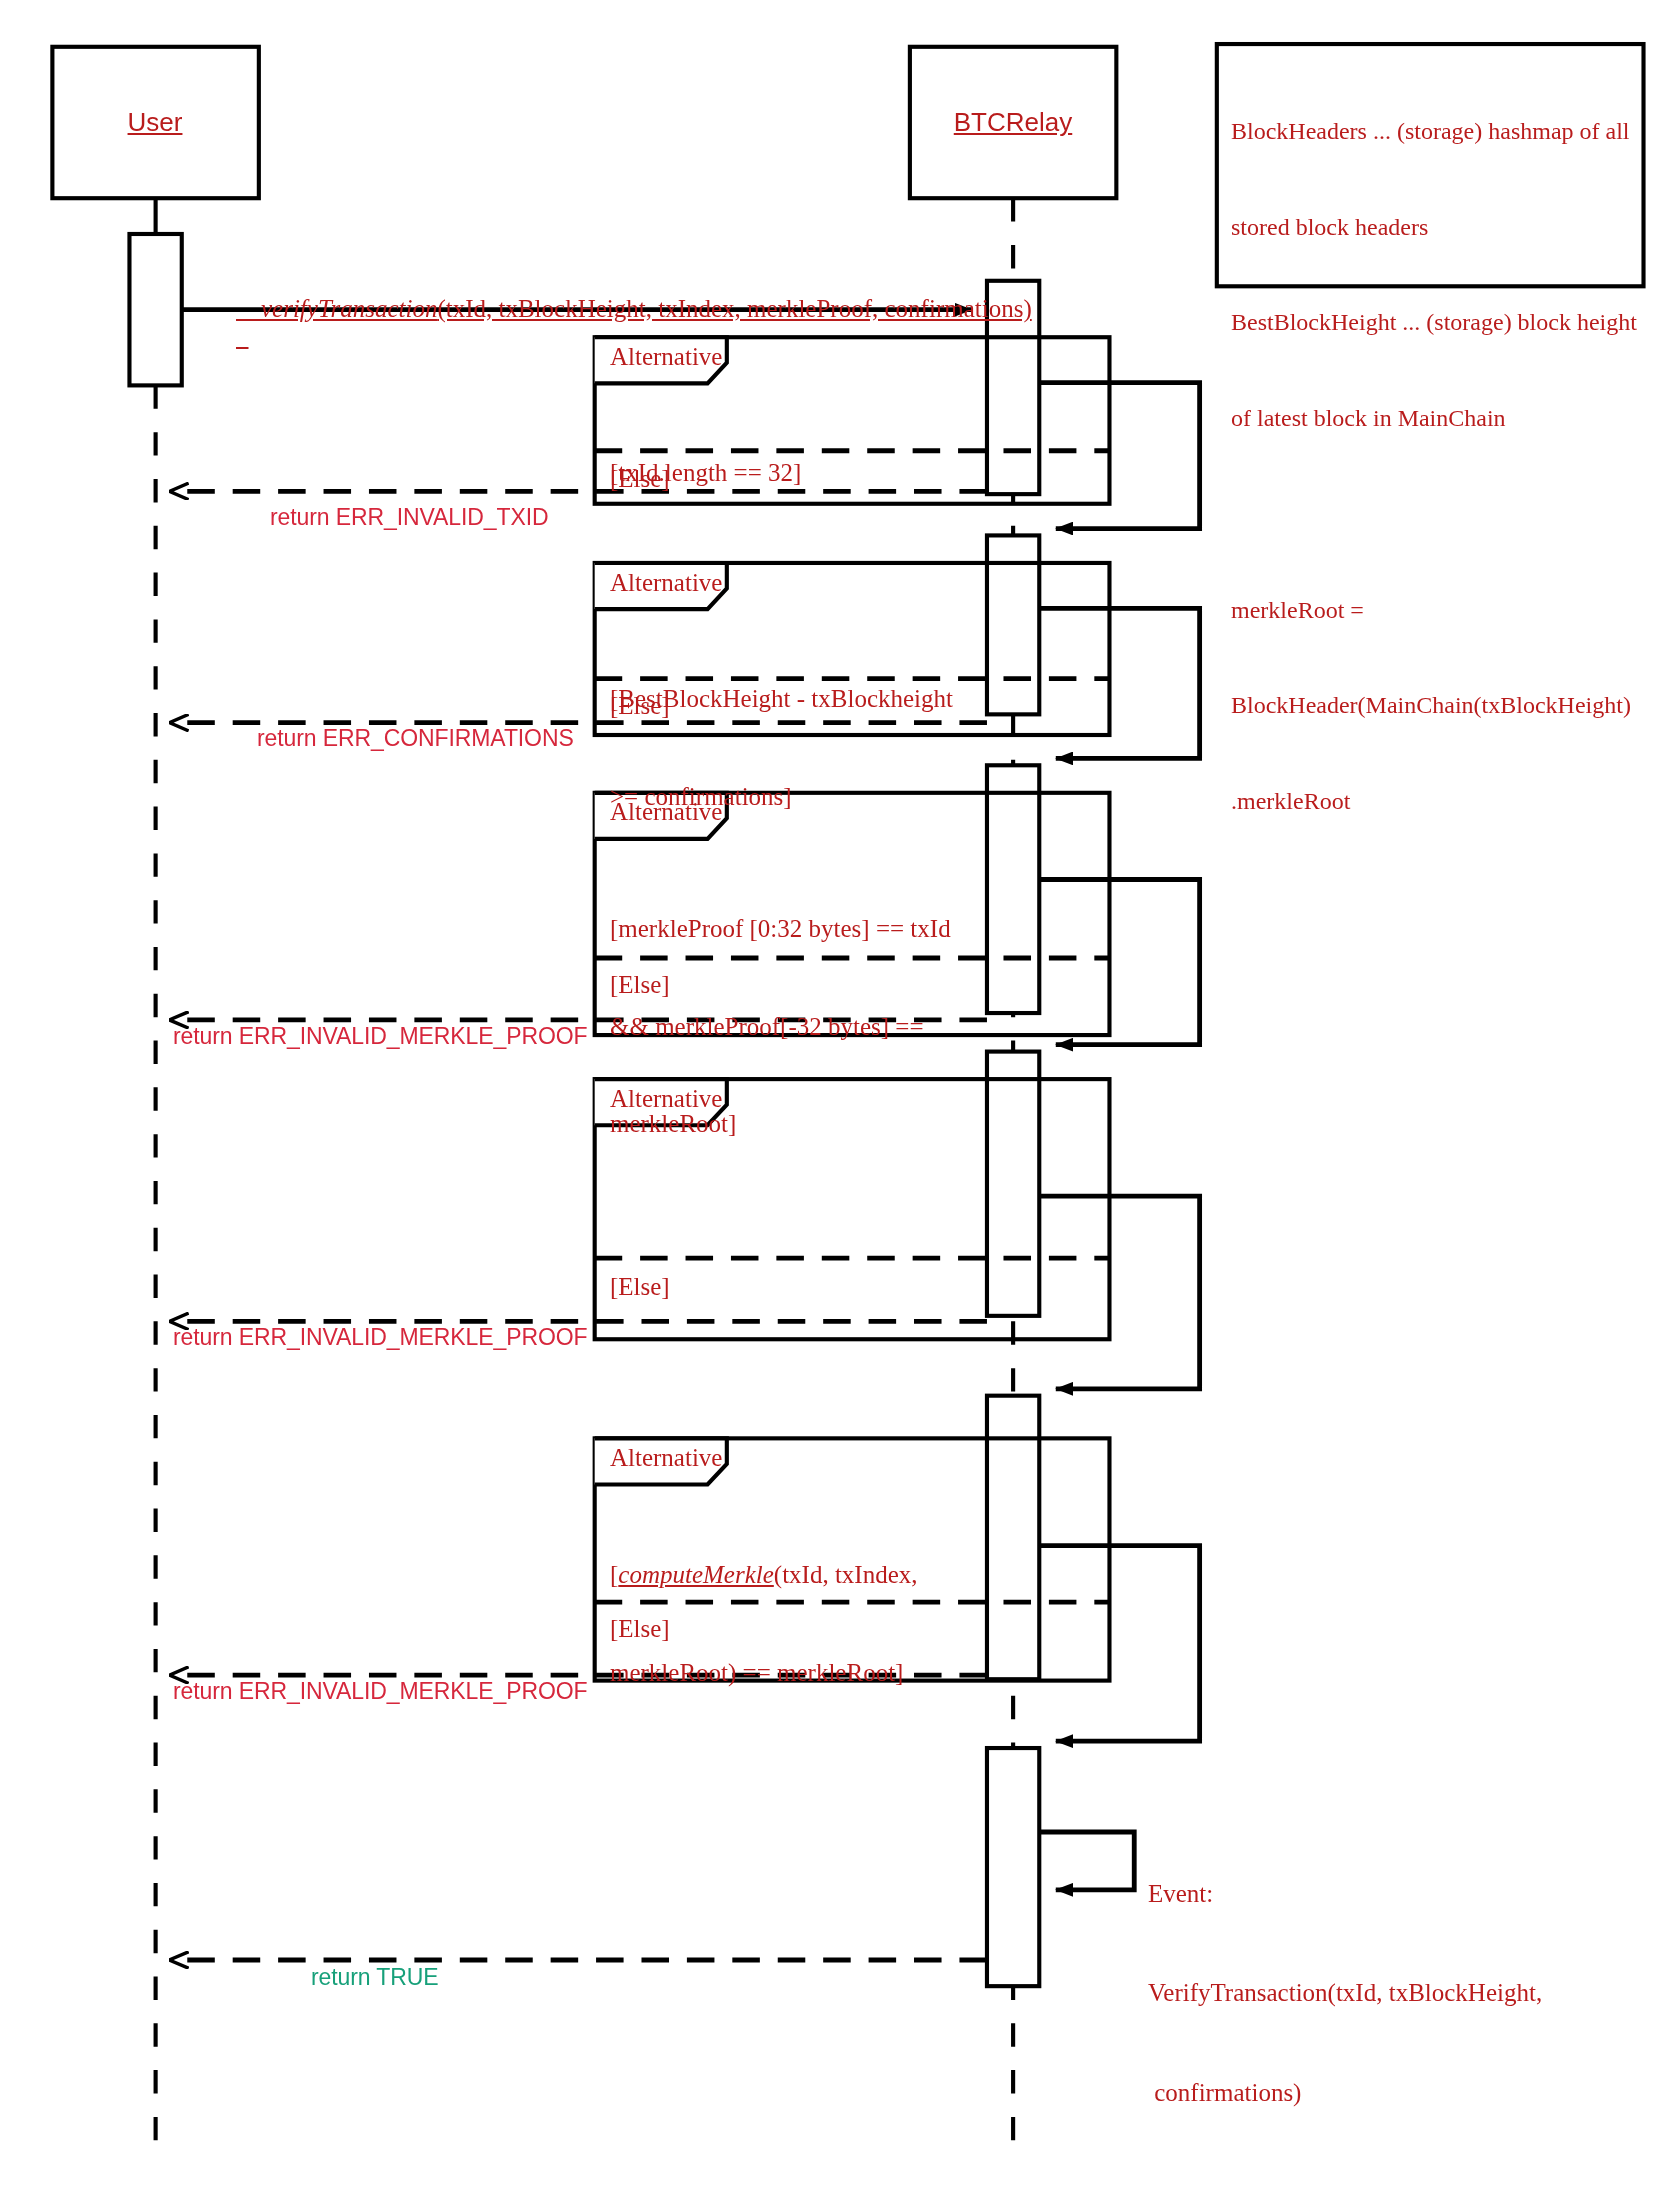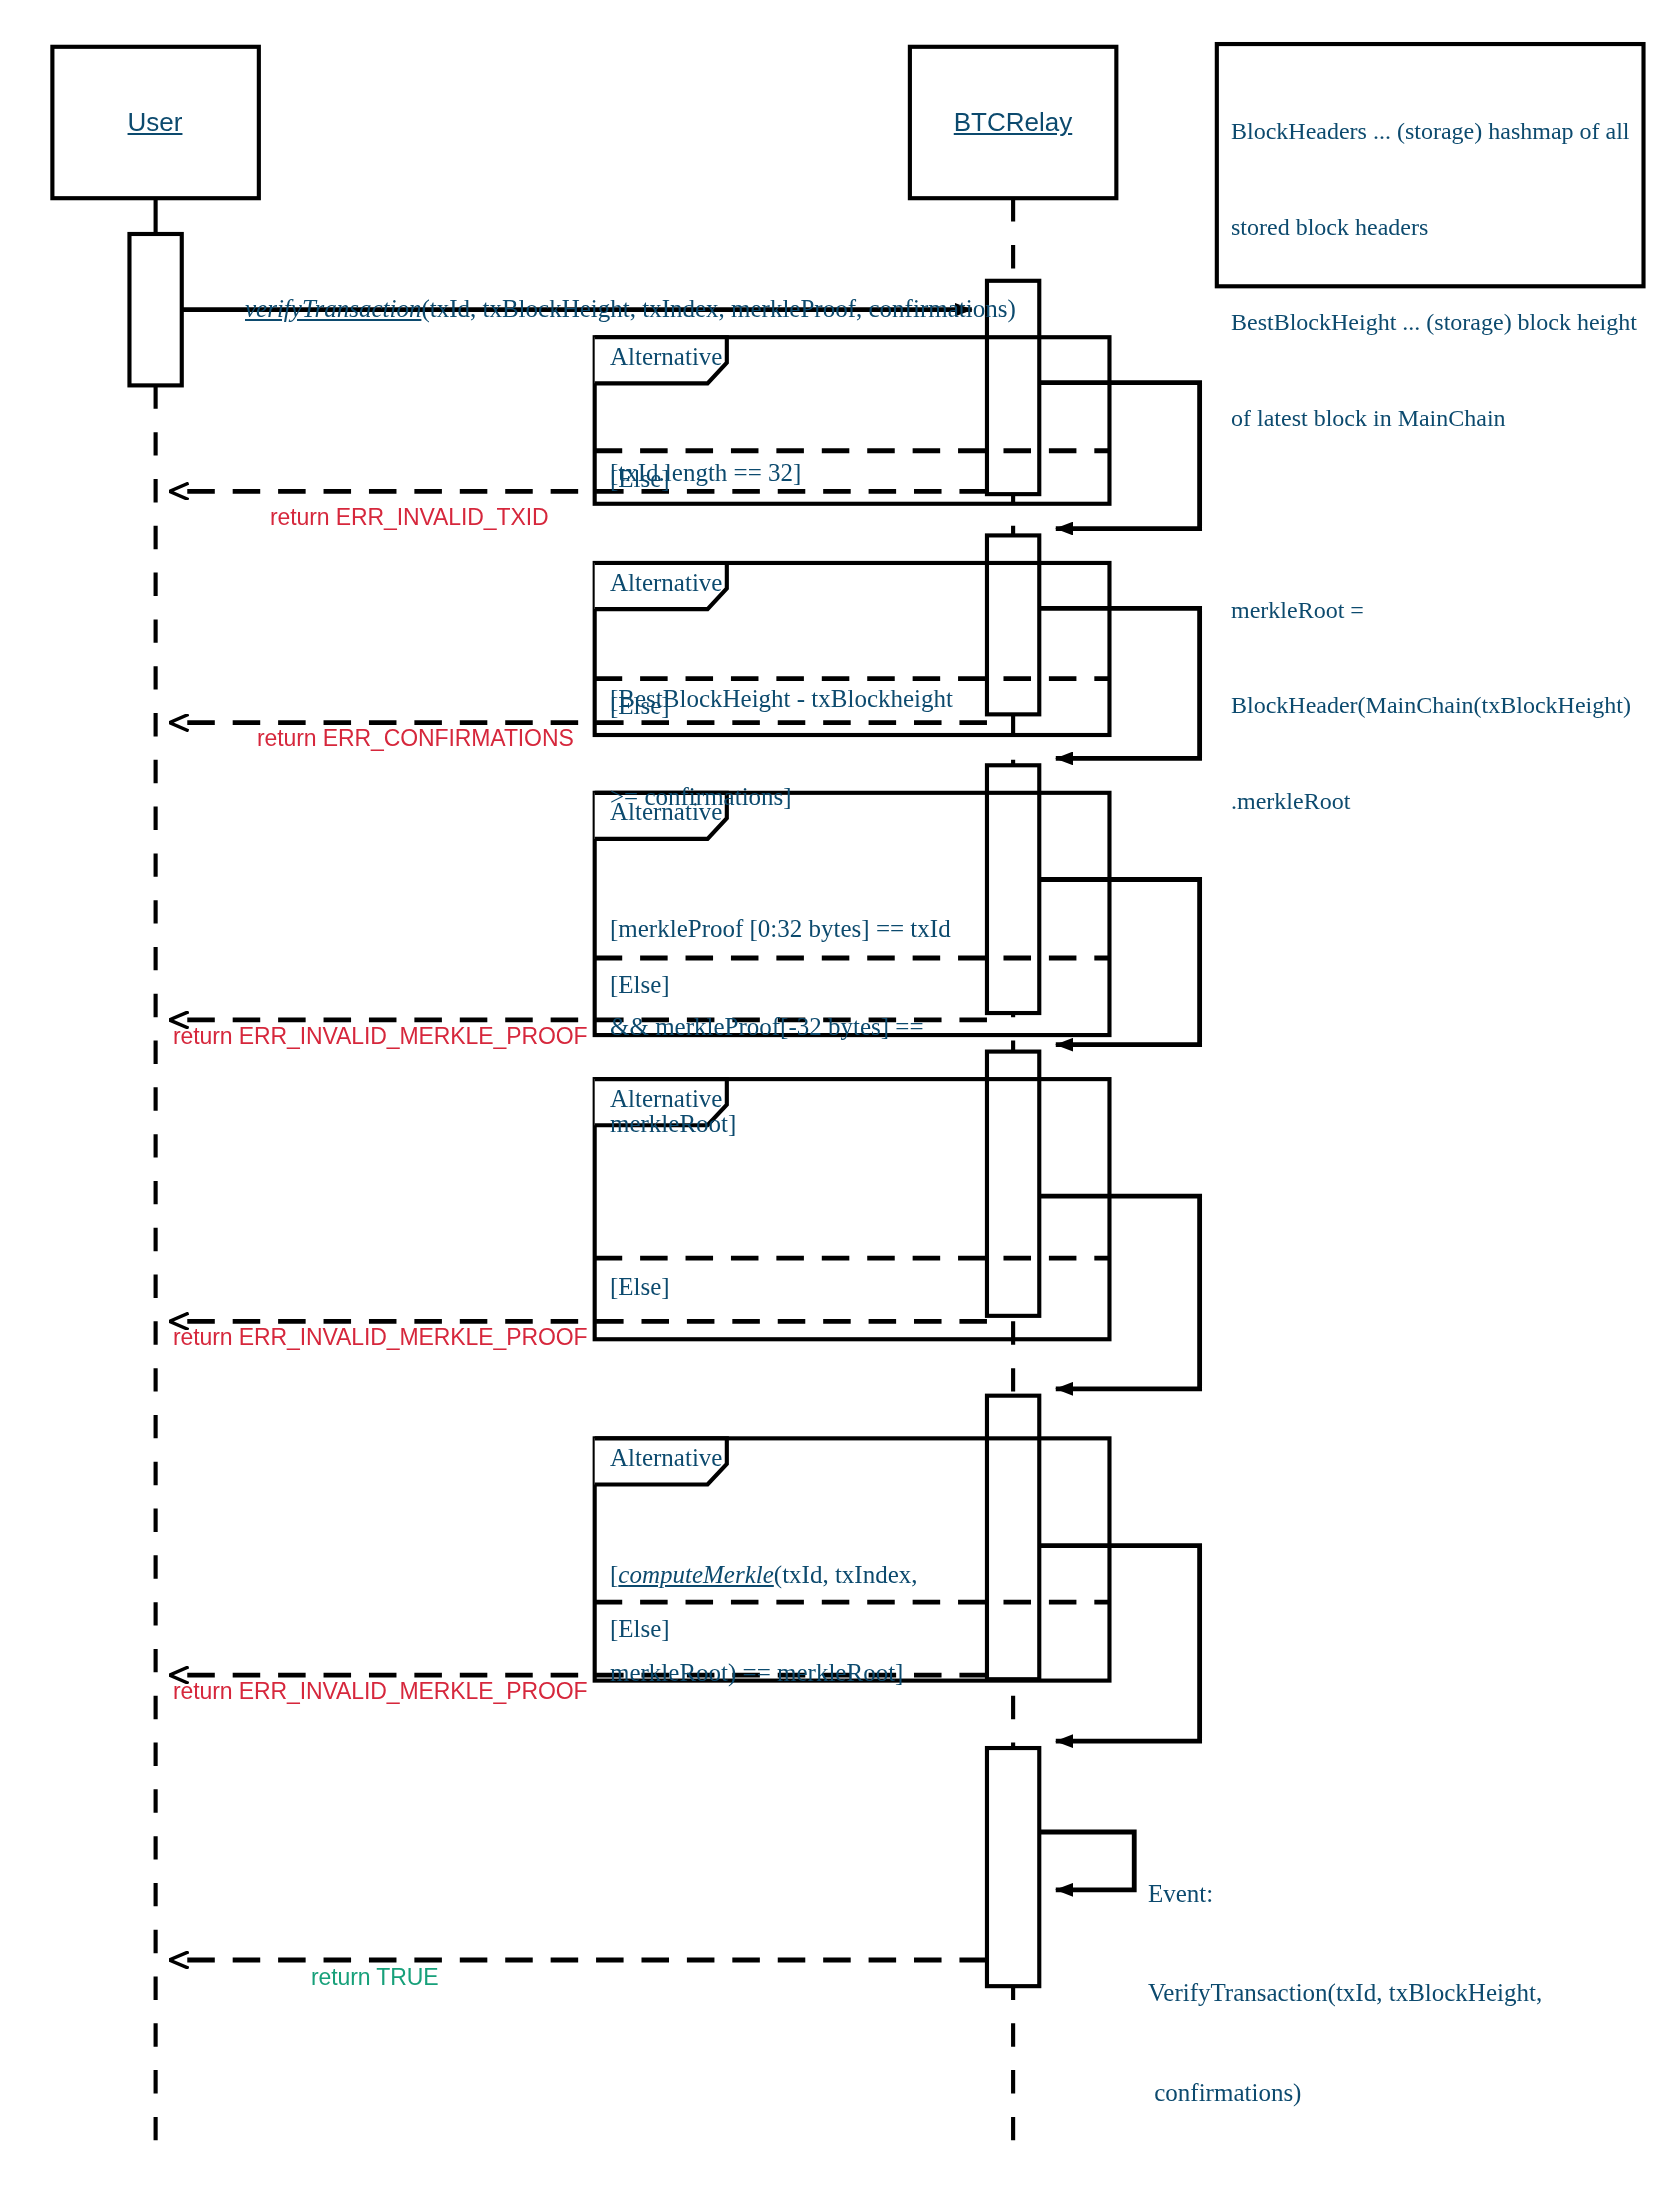--- a/index.html
+++ b/index.html
@@ -1,19 +1,19 @@
 <!DOCTYPE html>
 <html style="font-size:11px"><head>
 <meta charset="utf-8">
 <style>
   html,body{margin:0;padding:0;background:#fff;}
   body{font-family:"Liberation Serif",serif;}
   #stage{position:relative;width:1678px;height:2194px;background:#fff;overflow:hidden;}
   svg#canvas{position:absolute;left:0;top:0;width:1678px;height:2194px;}
-  .lbl{position:absolute;white-space:pre;font-family:"Liberation Serif",serif;color:#0c4a6e;}
+  .lbl{position:absolute;white-space:pre;font-family:"Liberation Serif",serif;color:#b91c1c;}
   .actor-name{font-family:"Liberation Sans",sans-serif;font-size:26px;text-decoration:underline;text-align:center;}
   .frag-tag{font-size:25px;}
   .cond{font-size:25px;line-height:1.30;}
   .msg{font-size:25px;}
   .msg .it{font-style:italic;text-decoration:underline;}
   .ret{font-family:"Liberation Sans",sans-serif;font-size:23px;letter-spacing:-0.1px;}
   .ret.err{color:#d6273c;}
   .ret.ok{color:#17a07a;}
   .legend{font-size:24px;line-height:1.33;}
   .legend b{font-weight:normal;margin-top:14px;}
@@ -147,21 +147,21 @@
     <div><b>BlockHeaders</b><span> ... (storage) hashmap of all</span></div>
     <div><span>stored block headers</span></div>
     <div><b>BestBlockHeight</b><span> ... (storage) block height</span></div>
     <div><span>of latest block in MainChain</span></div>
     <div style="height:32px;">&nbsp;</div>
     <div><b>merkleRoot</b><span> =</span></div>
     <div><span>BlockHeader(MainChain(txBlockHeight)</span></div>
     <div><span>.merkleRoot</span></div>
   </div>
 
-  <div class="lbl msg" style="left:220px;top:267px;">
+  <div class="lbl msg" style="left:236px;top:267px;text-decoration:underline;">
     <span class="it">verifyTransaction</span><span>(txId, txBlockHeight, txIndex, merkleProof, confirmations)</span>
   </div>
 
   <div class="lbl frag-tag" style="left:610px;top:343px;">Alternative</div>
   <div class="lbl cond" style="left:610px;top:392px;">
     <div>[txId.length == 32]</div>
   </div>
   <div class="lbl cond" style="left:610px;top:463px;">[Else]</div>
   <div class="lbl ret err" style="left:270px;top:504px;">return ERR_INVALID_TXID</div>
 

